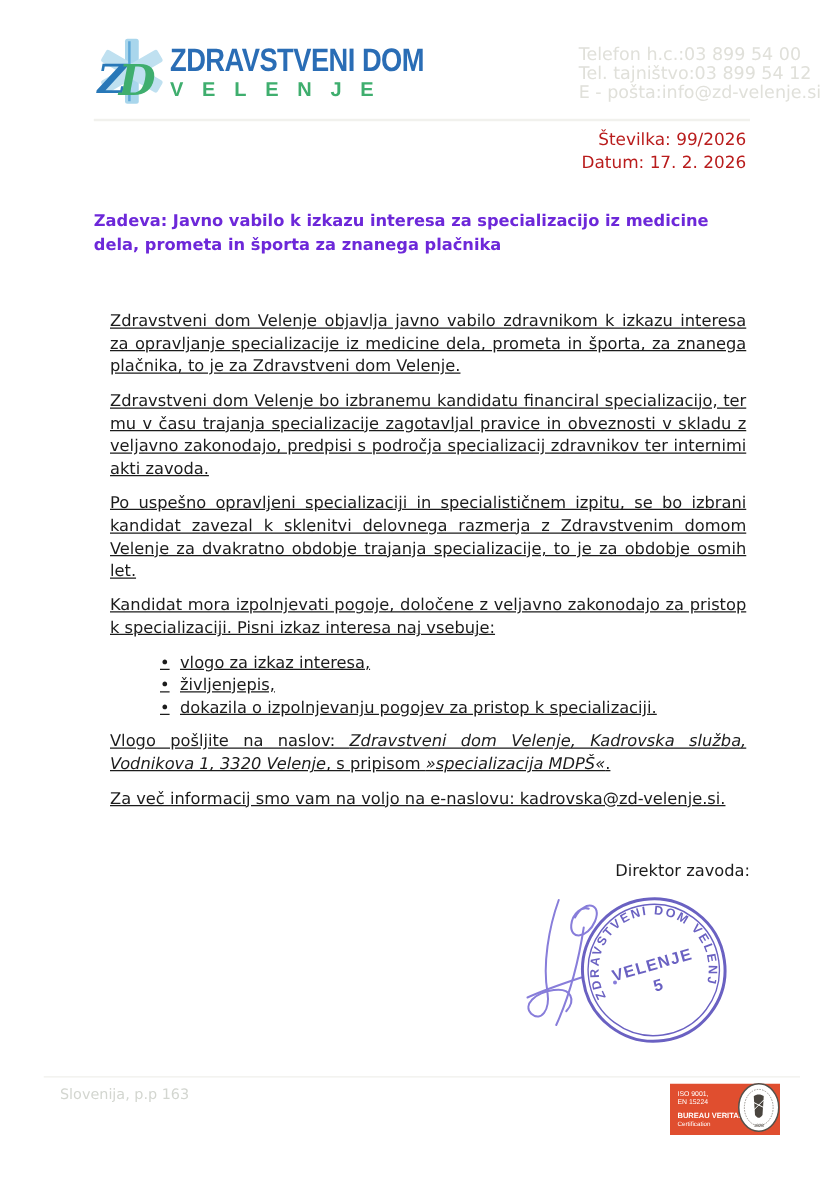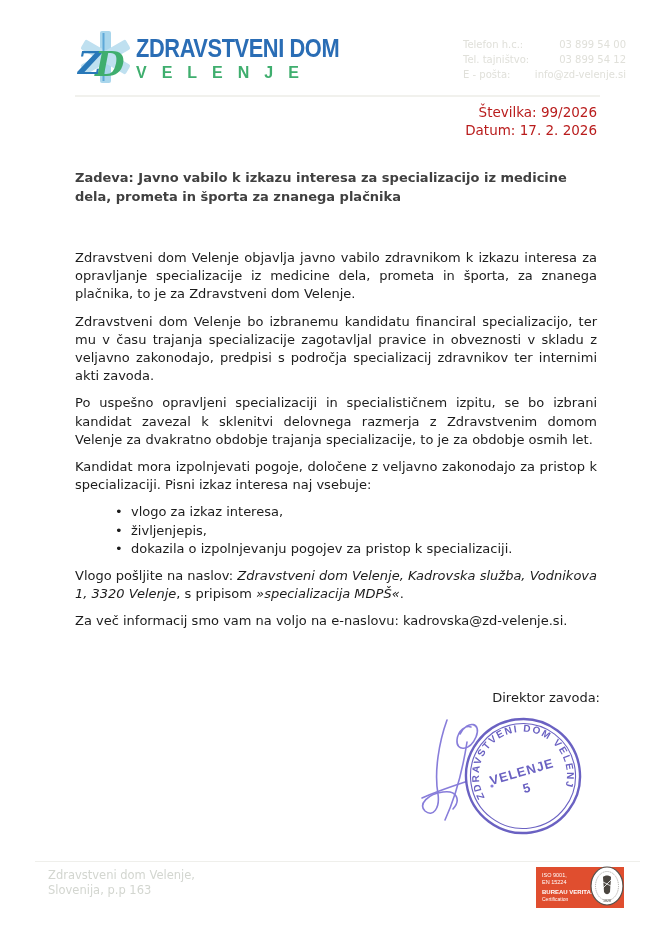--- a/index.html
+++ b/index.html
@@ -13,32 +13,32 @@
   .logo-mark{position:absolute;left:74px;top:29px;width:62px;height:60px;}
   .logo-text{position:absolute;left:136px;top:36px;}
   .logo-line1{
     font-family:"Liberation Sans", sans-serif;font-weight:bold;font-size:26px;line-height:24px;
     color:#2a6db5;transform:scaleX(.84);transform-origin:left;white-space:nowrap;letter-spacing:-0.5px;
   }
   .logo-line2{
     font-family:"Liberation Sans", sans-serif;font-weight:bold;font-size:16px;
     color:#3fae6e;letter-spacing:15px;margin-top:4px;white-space:nowrap;
   }
-  .contact{position:absolute;left:463px;top:37px;width:163px;font-size:10px;line-height:15px;color:#e0e0da;}
+  .contact{position:absolute;left:463px;top:37px;width:163px;font-size:14px;line-height:15px;color:#e0e0da;}
   .contact-row{display:flex;justify-content:space-between;white-space:nowrap;}
   .hdr-divider{position:absolute;left:75px;right:72px;top:95px;height:2px;background:#f1f1ed;}
 
   
   .meta{position:absolute;right:75px;top:104px;text-align:right;font-size:13.5px;line-height:17.5px;color:#b91c1c;}
 
   
-  .subject{position:absolute;left:75px;right:75px;top:169px;font-weight:bold;font-size:13px;line-height:18.5px;color:#404040;}
+  .subject{position:absolute;left:75px;right:75px;top:169px;font-weight:bold;font-size:13px;line-height:18.5px;color:#6d28d9;}
 
   
-  .body-text{position:absolute;left:75px;right:75px;top:249px;font-size:13px;line-height:18.2px;text-align:justify;}
+  .body-text{position:absolute;left:88px;right:75px;top:249px;font-size:13px;line-height:18.2px;text-align:justify;text-decoration:underline;}
   .body-text p{margin:0 0 9px 0;}
   .bullets{margin:0 0 9px 0;padding:0 0 0 40px;list-style:none;text-align:left;}
   .bullet-item{display:flex;line-height:18.2px;}
   .bullet-dot{width:16px;flex:0 0 16px;font-size:13px;}
   .it{font-style:italic;}
 
   
   .sig-block{position:absolute;right:72px;top:688px;text-align:right;font-size:13px;line-height:19.5px;}
   .sig-scribble{position:absolute;left:405px;top:710px;width:95px;height:125px;}
   .stamp{position:absolute;left:461px;top:714px;width:124px;height:124px;opacity:.88;}
@@ -148,21 +148,20 @@
       <g transform="rotate(-8 62 62)" stroke="none" fill="#564cba" text-anchor="middle" font-family="Liberation Sans, sans-serif" font-weight="bold">
         <text x="62" y="62" font-size="13" letter-spacing="1">VELENJE</text>
         <text x="62" y="79" font-size="13">5</text>
       </g>
     </g>
   </svg>
 
   <div class="ftr-divider"></div>
 
   <div class="ftr-address">
-    <div>Zdravstveni dom Velenje,</div>
     <div>Slovenija, p.p 163</div>
   </div>
 
   <svg class="bv-logo" viewBox="0 0 102 52" aria-hidden="true">
     <rect x="2" y="5" width="88" height="41" fill="#e04e2f"></rect>
     <g fill="#ffffff" font-family="Liberation Sans, sans-serif">
       <text x="8" y="15" font-size="5.5">ISO 9001,</text>
       <text x="8" y="21.5" font-size="5.5">EN 15224</text>
       <text x="8" y="32" font-size="6" font-weight="bold">BUREAU VERITAS</text>
       <text x="8" y="39" font-size="5">Certification</text>

